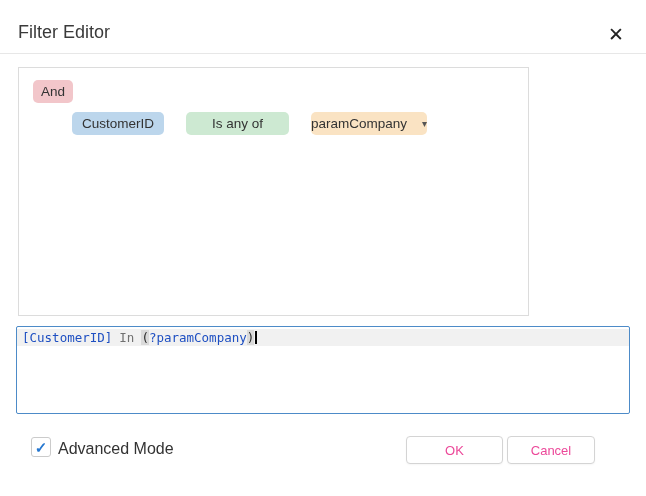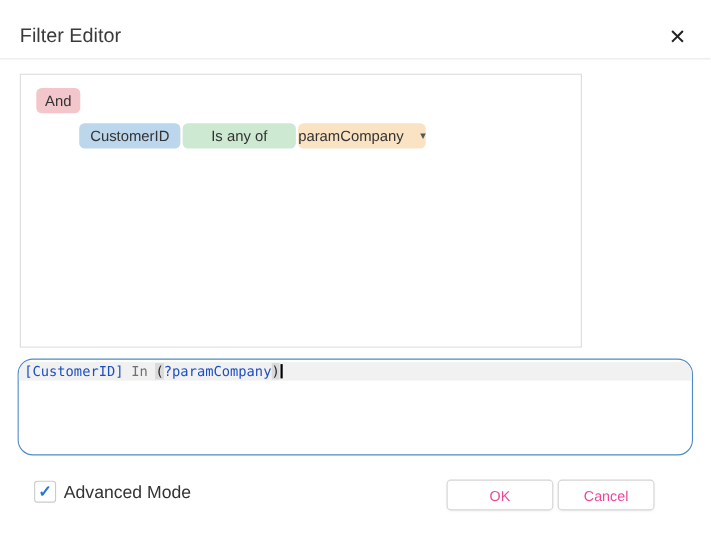--- a/index.html
+++ b/index.html
@@ -22,33 +22,33 @@
   .builder-panel{
     position:absolute;left:18px;top:67px;width:511px;height:249px;
     border:1px solid #dcdcdc;background:#fff;box-sizing:border-box;
   }
   .badge{
     display:inline-block;padding:3px 8px;border-radius:5px;
     font-size:13.5px;color:#333;line-height:17px;cursor:pointer;white-space:nowrap;
   }
   .group-op{position:absolute;left:14px;top:12px;background:#f2c6ca;}
   .condition-row{
-    position:absolute;left:53px;top:44px;display:flex;gap:2px;align-items:flex-end;
+    position:absolute;left:53px;top:44px;display:flex;gap:22px;align-items:flex-end;
   }
   .field-badge{background:#bcd6ec;padding:3px 10px;}
   .operator-badge{background:#cde9d2;padding:3px 26px;}
   .value-badge{
     background:#fae3c3;display:flex;align-items:center;padding:3px 0;
   }
   .dropdown-icon{font-size:10px;color:#555;margin-left:15px;line-height:17px;}
 
   
   .expression-editor{
     position:absolute;left:16px;top:326px;width:614px;height:88px;
-    border:1.5px solid #4d8bc8;border-radius:14px;background:#fff;
+    border:1.5px solid #4d8bc8;border-radius:2px;background:#fff;
     box-sizing:border-box;overflow:hidden;cursor:text;
   }
   .expr-line{
     margin-top:2px;height:17px;background:#f1f1f1;
     font-family:"DejaVu Sans Mono",monospace;font-size:12.5px;line-height:17px;
     padding-left:5px;white-space:pre;
   }
   .tok-field{color:#1e4fc2;}
   .tok-keyword{color:#707070;}
   .tok-paren{color:#2a2a2a;background:#dadada;}

